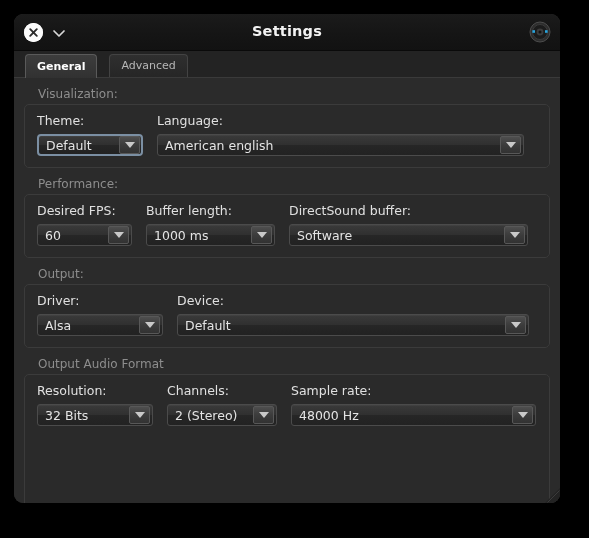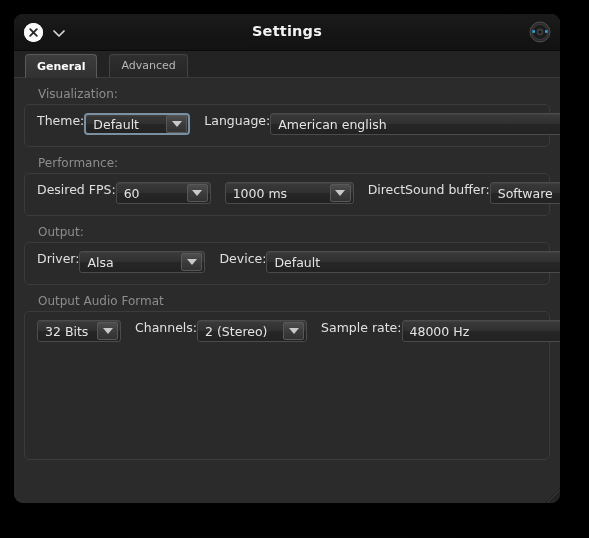--- a/index.html
+++ b/index.html
@@ -155,20 +155,21 @@
   .group-body {
     border: 1px solid #3b3b3b;
     border-radius: 5px;
     background: #2a2a2a;
     padding: 8px 12px 11px 12px;
     display: flex;
     align-items: flex-end;
   }
   .field {
     display: flex;
+    flex-direction: column;
     margin-right: 14px;
   }
   .field:last-child { margin-right: 0; justify-content: center; }
   .field-label {
     color: #e0e0e0;
     font-size: 12.5px;
     margin-bottom: 6px;
     white-space: nowrap;
   }
 
@@ -220,21 +221,21 @@
   }
 
   
   .w-theme     { width: 106px; }
   .w-language  { width: 367px; gap: 32px; }
   .w-fps       { width: 95px; }
   .w-buffer    { width: 129px; }
   .w-dsbuffer  { width: 239px; }
   .w-driver    { width: 126px; }
   .w-device    { width: 352px; }
-  .w-res       { width: 84px; }
+  .w-res       { width: 116px; }
   .w-chan      { width: 110px; }
   .w-srate     { width: 245px; }
 
   .group-audio .group-body {
     min-height: 128px;
     align-items: flex-start;
   }
 
   
   .resize-grip {
@@ -316,20 +317,21 @@
         <div class="field">
           <span class="field-label">Desired FPS:</span>
           <div class="combo w-fps">
             <span class="combo-value">60</span>
             <span class="combo-arrow">
                 <i class="tri"></i>
               </span>
           </div>
         </div>
         <div class="field">
+          <span class="field-label">Buffer length:</span>
           <div class="combo w-buffer">
             <span class="combo-value">1000 ms</span>
             <span class="combo-arrow">
                 <i class="tri"></i>
               </span>
           </div>
         </div>
         <div class="field">
           <span class="field-label">DirectSound buffer:</span>
           <div class="combo w-dsbuffer">
@@ -363,20 +365,21 @@
               </span>
           </div>
         </div>
       </div>
     </div>
 
     <div class="group group-audio">
       <span class="group-title">Output Audio Format</span>
       <div class="group-body">
         <div class="field">
+          <span class="field-label">Resolution:</span>
           <div class="combo w-res">
             <span class="combo-value">32 Bits</span>
             <span class="combo-arrow">
                 <i class="tri"></i>
               </span>
           </div>
         </div>
         <div class="field">
           <span class="field-label">Channels:</span>
           <div class="combo w-chan">

